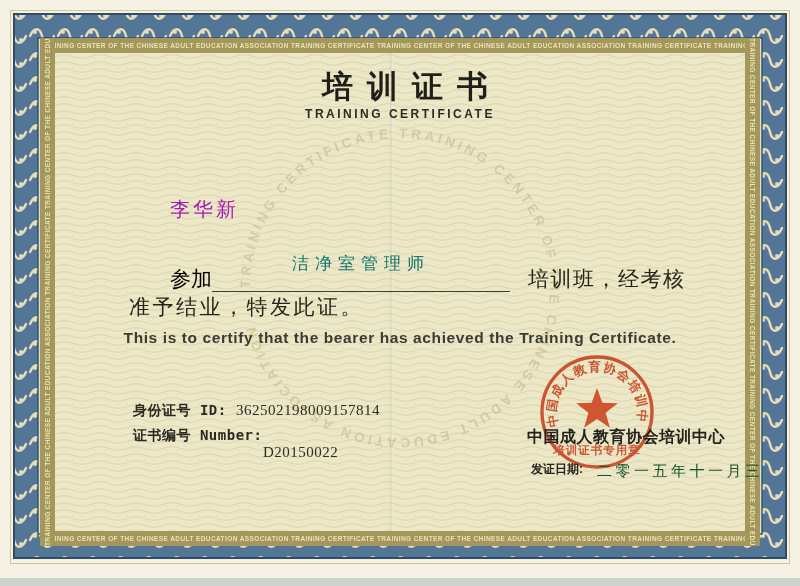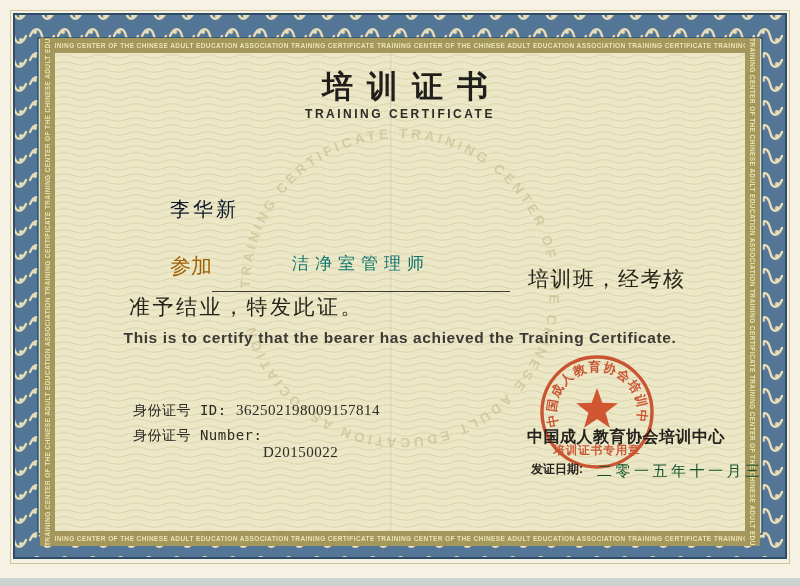--- a/index.html
+++ b/index.html
@@ -33,38 +33,38 @@
   .band-right{left:745px;}
 
   
   .content{position:absolute;z-index:3;color:#26251f;}
   .title-cn{left:0;right:0;top:66px;text-align:center;
     font-family:"Liberation Serif",serif;font-size:31px;font-weight:bold;
     letter-spacing:14px;color:#1f1e1a;padding-left:24px;}
   .title-en{left:0;right:0;top:107px;text-align:center;
     font-size:12px;font-weight:bold;letter-spacing:2.5px;color:#2b2a25;}
   .holder-name{left:170px;top:196px;font-family:"Liberation Serif",serif;
-    font-size:20px;letter-spacing:3px;color:#0f172a;}
-  .participate-label{left:170px;top:252px;font-family:"Liberation Serif",serif;
-    font-size:21px;color:#a16207;}
+    font-size:20px;letter-spacing:3px;color:#a21caf;}
+  .participate-label{left:170px;top:265px;font-family:"Liberation Serif",serif;
+    font-size:21px;color:#000000;}
   .course-box{left:212px;top:252px;width:298px;height:39px;
     border-bottom:1.5px solid #3e3d33;text-align:center;}
   .course-name{font-family:"Liberation Serif",serif;font-size:17px;
     letter-spacing:6px;color:#0f766e;}
   .suffix-text{left:528px;top:265px;font-family:Liberation Mono, monospace;
     font-size:21px;letter-spacing:1.5px;color:#242318;}
   .conclusion-text{left:129px;top:293px;font-family:"Liberation Serif",serif;
     font-size:21px;letter-spacing:2.5px;color:#242318;}
   .english-statement{left:0;right:0;top:329px;text-align:center;
     font-size:15.5px;font-weight:bold;letter-spacing:.6px;color:#3b3a34;}
 
   .fields{left:133px;top:401px;width:300px;}
   .field-row{position:relative;height:25px;}
   .field-label{font-family:"DejaVu Sans Mono",monospace;font-size:14px;
-    font-weight:400;color:#2a2922;letter-spacing:.5px;}
+    font-weight:700;color:#2a2922;letter-spacing:.5px;}
   .field-value{position:absolute;top:1px;font-family:Liberation Serif, serif;
     font-size:15px;color:#2e2c26;letter-spacing:.5px;}
   .value-id{left:103px;}
   .value-number{left:130px;top:3px;margin-top:15px;}
 
   .org-name{left:527px;top:427px;font-size:16px;font-weight:bold;
     letter-spacing:.5px;color:#23221d;z-index:4;}
   .seal-svg{position:absolute;left:532px;top:348px;z-index:3;opacity:.93;}
   .issue-label{left:531px;top:461px;font-size:12px;font-weight:bold;color:#23221d;}
   .issue-value{left:597px;top:462px;font-family:"Liberation Serif",serif;
@@ -132,21 +132,21 @@
   <div class="content suffix-text">培训班，经考核</div>
   <div class="content english-statement">This is to certify that the bearer has achieved the Training Certificate.</div>
   <div class="content conclusion-text">准予结业，特发此证。</div>
 
   <div class="content fields">
     <div class="field-row">
       <span class="field-label">身份证号 ID:</span>
       <span class="field-value value-id">362502198009157814</span>
     </div>
     <div class="field-row">
-      <span class="field-label">身份证号 Number:</span>
+      <span class="field-label">证书编号 Number:</span>
       <span class="field-value value-number">D20150022</span>
     </div>
   </div>
 
   <svg class="seal-svg" width="130" height="130">
     <defs>
       <path id="seal-arc" d="M26.5,78 A41,41 0 1,1 103.5,78"></path>
     </defs>
     <circle cx="65" cy="64" r="55" fill="none" stroke="#c84a28" stroke-width="3.4"></circle>
     <text font-family="Liberation Serif, serif" font-size="12.5" font-weight="bold" fill="#c84a28" letter-spacing="1.5">

